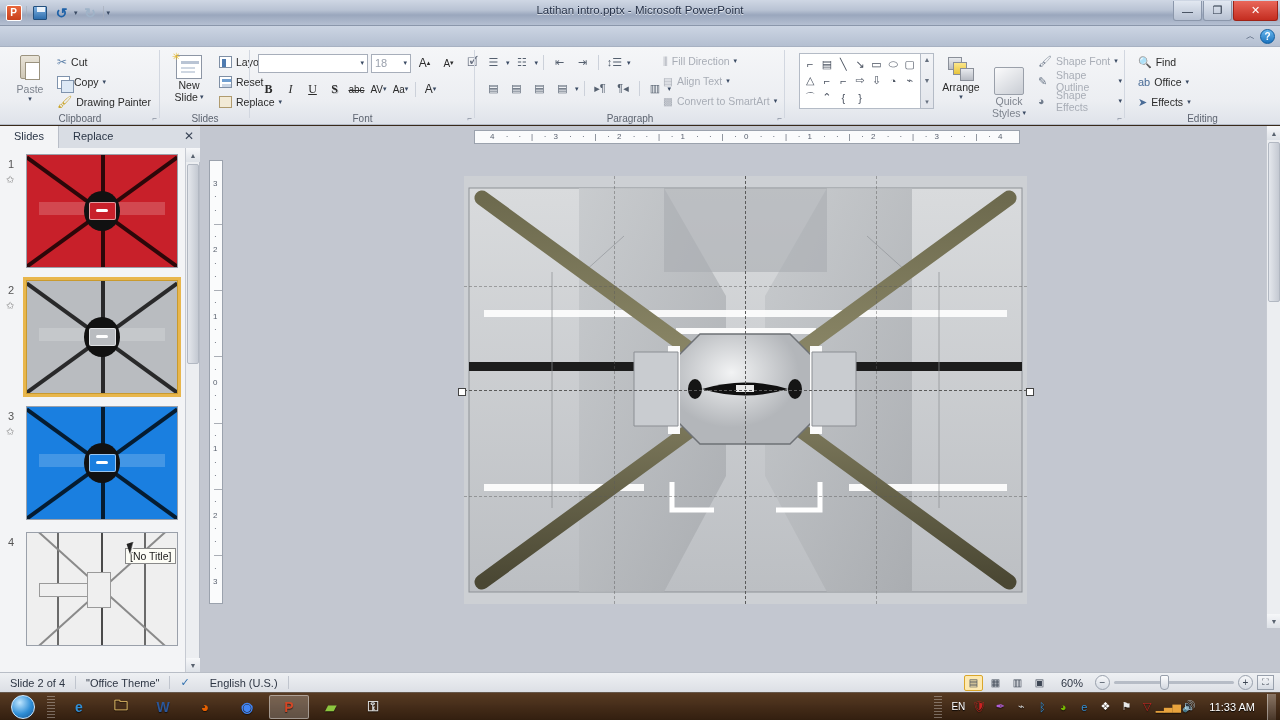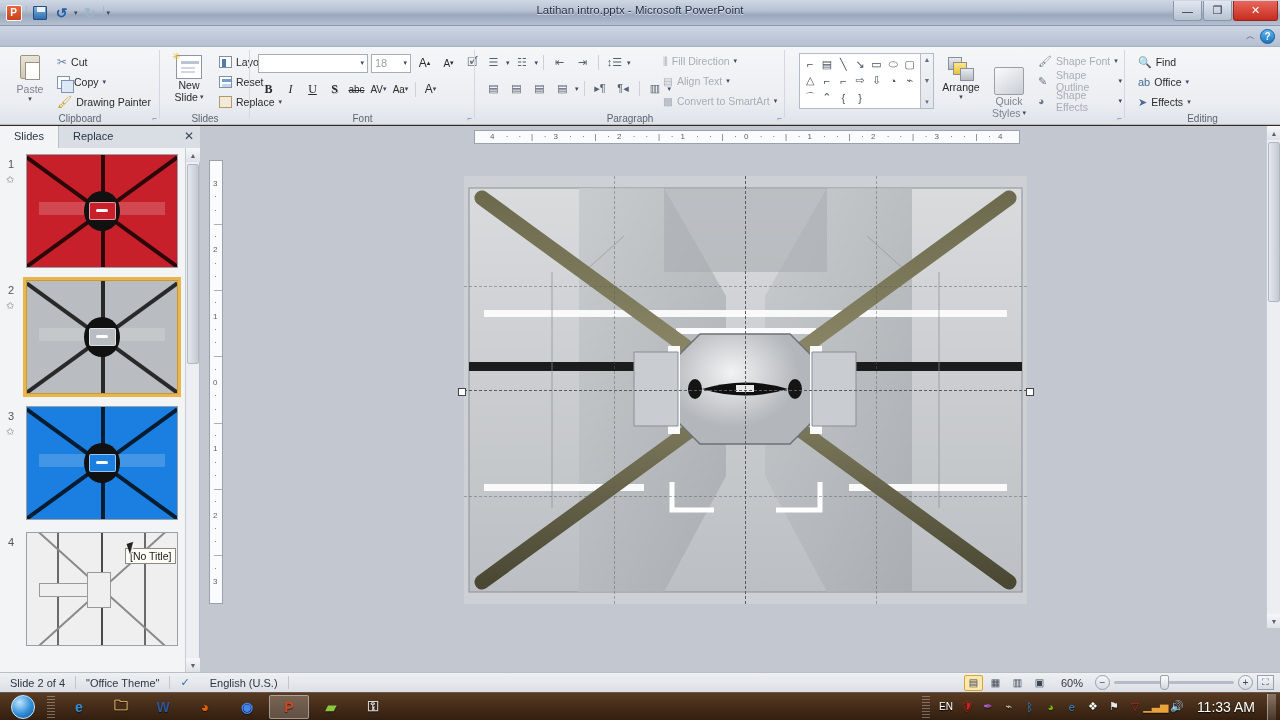--- a/index.html
+++ b/index.html
@@ -271,21 +271,21 @@
   }
   .tb-grip { width: 8px; height: 22px; background: repeating-linear-gradient(180deg, rgba(255,255,255,.32) 0 1px, transparent 1px 3px); margin: 0 3px; }
   .tbtn {
     width: 40px; height: 24px; margin: 0 1px;
     display: flex; align-items: center; justify-content: center;
     border: 1px solid transparent; border-radius: 2px;
   }
   .tbtn.active { background: rgba(255,255,255,.22); border-color: rgba(255,255,255,.4); }
   .tray { margin-left: auto; display: flex; align-items: center; gap: 6px; padding-right: 4px; }
   .tray .ti { width: 16px; height: 16px; display: flex; align-items: center; justify-content: center; font-size: 11px; }
-  .clock { color: #fff; font-size: 14px; padding: 0 6px; text-shadow: 0 1px 1px #000; }
+  .clock { color: #fff; font-size: 11px; padding: 0 6px; text-shadow: 0 1px 1px #000; }
   .showdesk { width: 9px; height: 26px; background: linear-gradient(180deg, rgba(255,255,255,.3), rgba(255,255,255,.1)); border-left: 1px solid rgba(255,255,255,.4); }
   .lang { color: #fff; font-size: 10px; text-shadow: 0 1px 1px #000; }
 
   
   .tooltip {
     position: absolute; background: #fdfdf6; border: 1px solid #8a8a8a;
     font-size: 10.5px; color: #1a1a1a; padding: 1px 4px; white-space: nowrap;
   }
 </style>
 </head>

